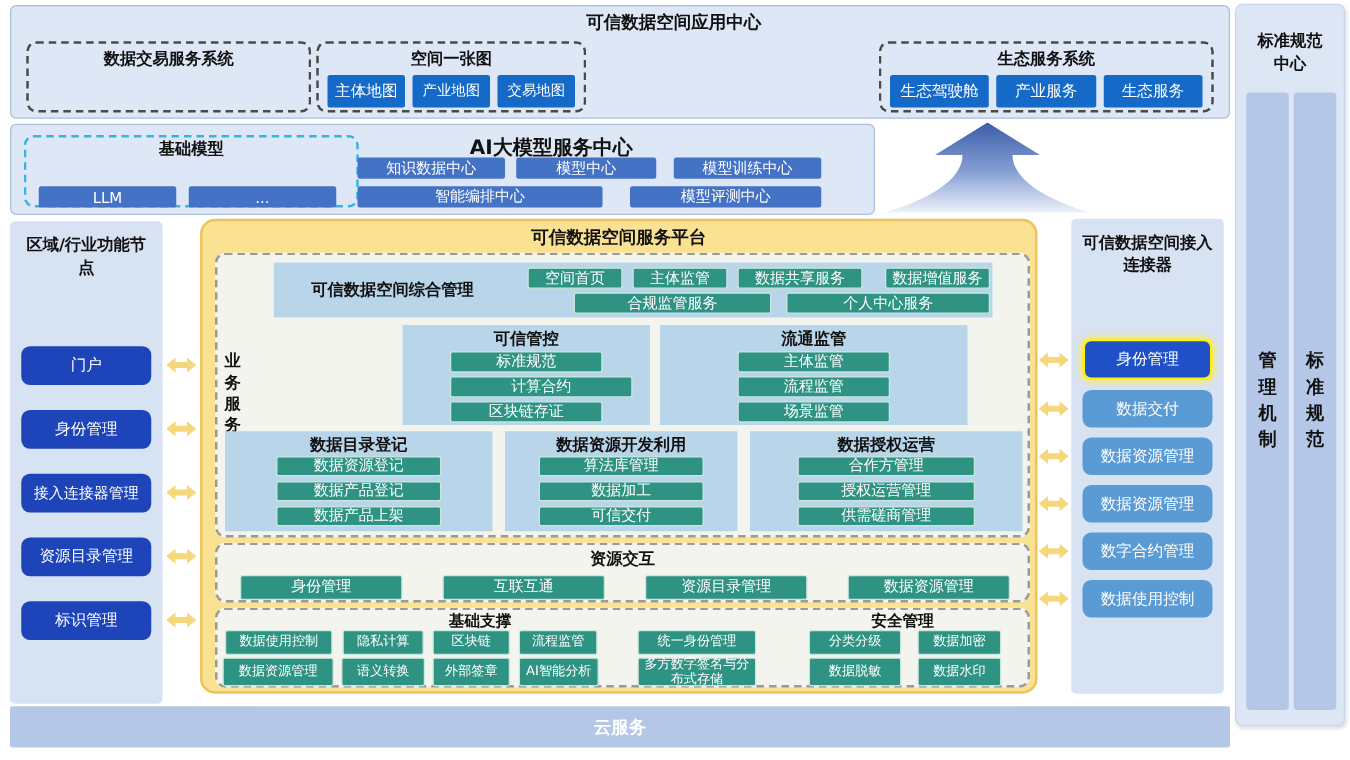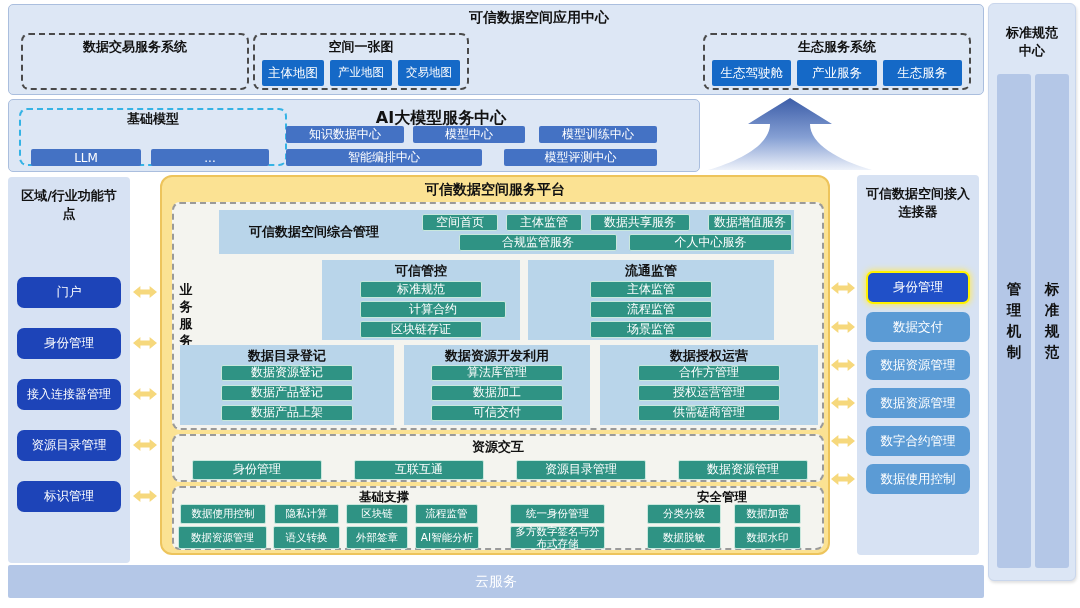--- a/index.html
+++ b/index.html
@@ -21,21 +21,21 @@
 .connbtn{position:absolute;left:9px;width:104px;height:30px;background:#5b9bd5;border-radius:7px;color:#fff;display:flex;align-items:center;justify-content:center;font-size:12.5px}
 .hl{background:#2050c8;border:2.5px solid #fff200;box-shadow:0 0 6px 1px #ffe95e;height:33px}
 .block{position:absolute;background:#b9d5ea}
 .blk-t{font-weight:bold;font-size:13px;text-align:center;padding-top:2px}
 .dashbox{position:absolute;background:#f4f4ef;border:2px dashed #9a9a9a;border-radius:8px}
 .ttl{position:absolute;font-weight:bold;text-align:center}
 .vtext{width:16px;word-break:break-all;line-height:1.3;font-weight:bold;font-size:13px;text-align:center}
 .bar{position:absolute;background:#b4c7e7;border-radius:3px;display:flex;align-items:center;justify-content:center}
 .bar .vtext{font-size:14.5px;width:15px;line-height:1.45}
 .dbl{position:absolute;width:24px;height:14px}
-.footer{position:absolute;background:#b4c7e7;color:#fff;font-weight:normal;font-size:14px;display:flex;align-items:center;justify-content:center;border-radius:2px}
+.footer{position:absolute;background:#b4c7e7;color:#fff;font-weight:bold;font-size:14px;display:flex;align-items:center;justify-content:center;border-radius:2px}
 </style>
 </head>
 <body>
 
 <svg width="0" height="0" style="position:absolute">
   <defs>
     <symbol id="dblarrow" viewBox="0 0 26 14">
       <polygon points="0,7 8,0.5 8,4.3 18,4.3 18,0.5 26,7 18,13.5 18,9.7 8,9.7 8,13.5" fill="#f6d87c"></polygon>
     </symbol>
     <linearGradient id="ag" x1="0" y1="0" x2="0" y2="1">

